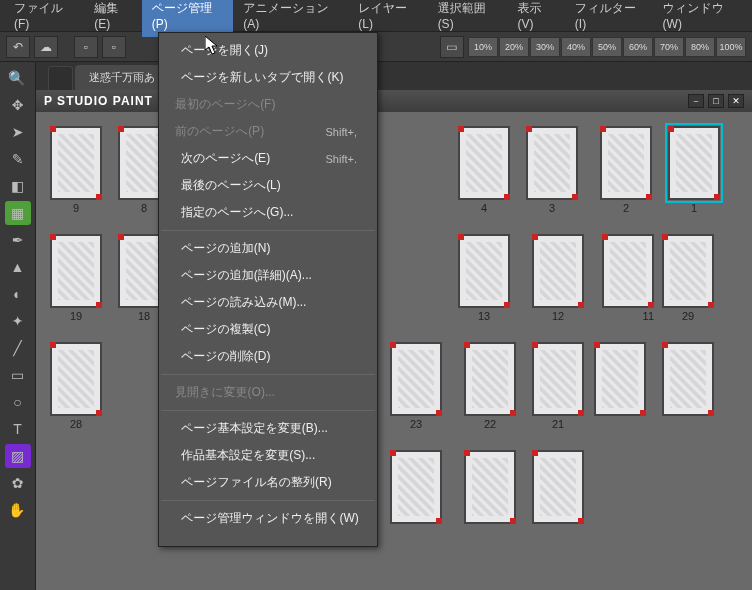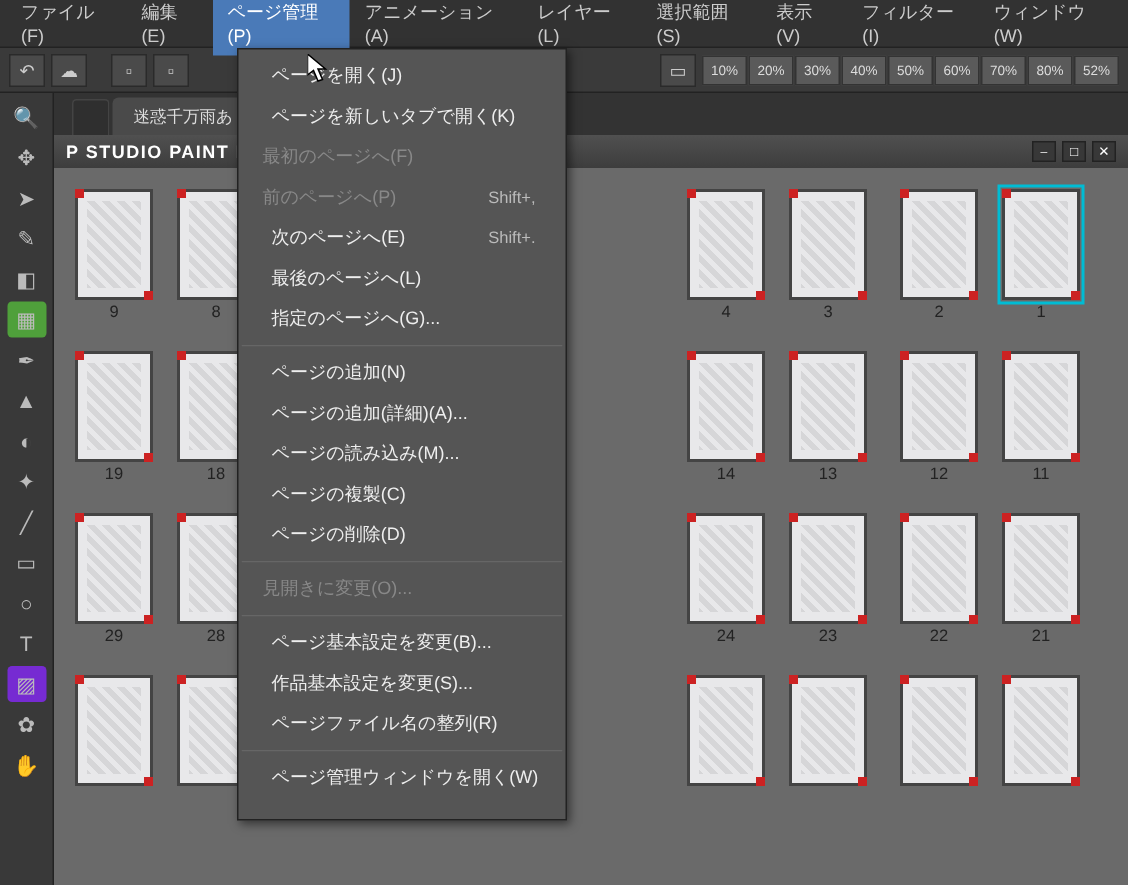--- a/index.html
+++ b/index.html
@@ -75,21 +75,21 @@
   <span class="tool-btn">▭</span>
   <span id="zoom-levels" style="display:flex;gap:1px">
       <span class="zoom-box">10%</span>
       <span class="zoom-box">20%</span>
       <span class="zoom-box">30%</span>
       <span class="zoom-box">40%</span>
       <span class="zoom-box">50%</span>
       <span class="zoom-box">60%</span>
       <span class="zoom-box">70%</span>
       <span class="zoom-box">80%</span>
-      <span class="zoom-box">52%</span>
+      <span class="zoom-box">100%</span>
     </span>
 </div>
 
 <div class="left-tools">
   <div class="side-tool">🔍</div>
   <div class="side-tool">✥</div>
   <div class="side-tool">➤</div>
   <div class="side-tool">✎</div>
   <div class="side-tool">◧</div>
   <div class="side-tool green">▦</div>
@@ -198,35 +198,29 @@
           <div class="num"></div>
         </div>
         <div class="thumb" style="visibility: hidden;">
           <div class="page"></div>
           <div class="num"></div>
         </div>
         <div class="thumb">
           <div class="page">
             <div class="scribble"></div>
           </div>
-          <div class="num">14</div>
-        </div>
-        <div class="thumb">
-          <div class="page">
-            <div class="scribble"></div>
-          </div>
           <div class="num">13</div>
         </div>
         <div class="thumb" style="margin-left: 6px;">
           <div class="page">
             <div class="scribble"></div>
           </div>
           <div class="num">12</div>
         </div>
-        <div class="thumb" style="margin-left: 6px;">
+        <div class="thumb" style="margin-left: 6px; align-items: flex-end;">
           <div class="page">
             <div class="scribble"></div>
           </div>
           <div class="num">11</div>
         </div>
         <div class="thumb">
           <div class="page">
             <div class="scribble"></div>
           </div>
           <div class="num">29</div>
@@ -245,26 +239,20 @@
           <div class="page"></div>
           <div class="num"></div>
         </div>
         <div class="thumb" style="visibility: hidden;">
           <div class="page"></div>
           <div class="num"></div>
         </div>
         <div class="thumb" style="visibility: hidden;">
           <div class="page"></div>
           <div class="num"></div>
-        </div>
-        <div class="thumb">
-          <div class="page">
-            <div class="scribble"></div>
-          </div>
-          <div class="num">24</div>
         </div>
         <div class="thumb">
           <div class="page">
             <div class="scribble"></div>
           </div>
           <div class="num">23</div>
         </div>
         <div class="thumb" style="margin-left: 6px;">
           <div class="page">
             <div class="scribble"></div>

